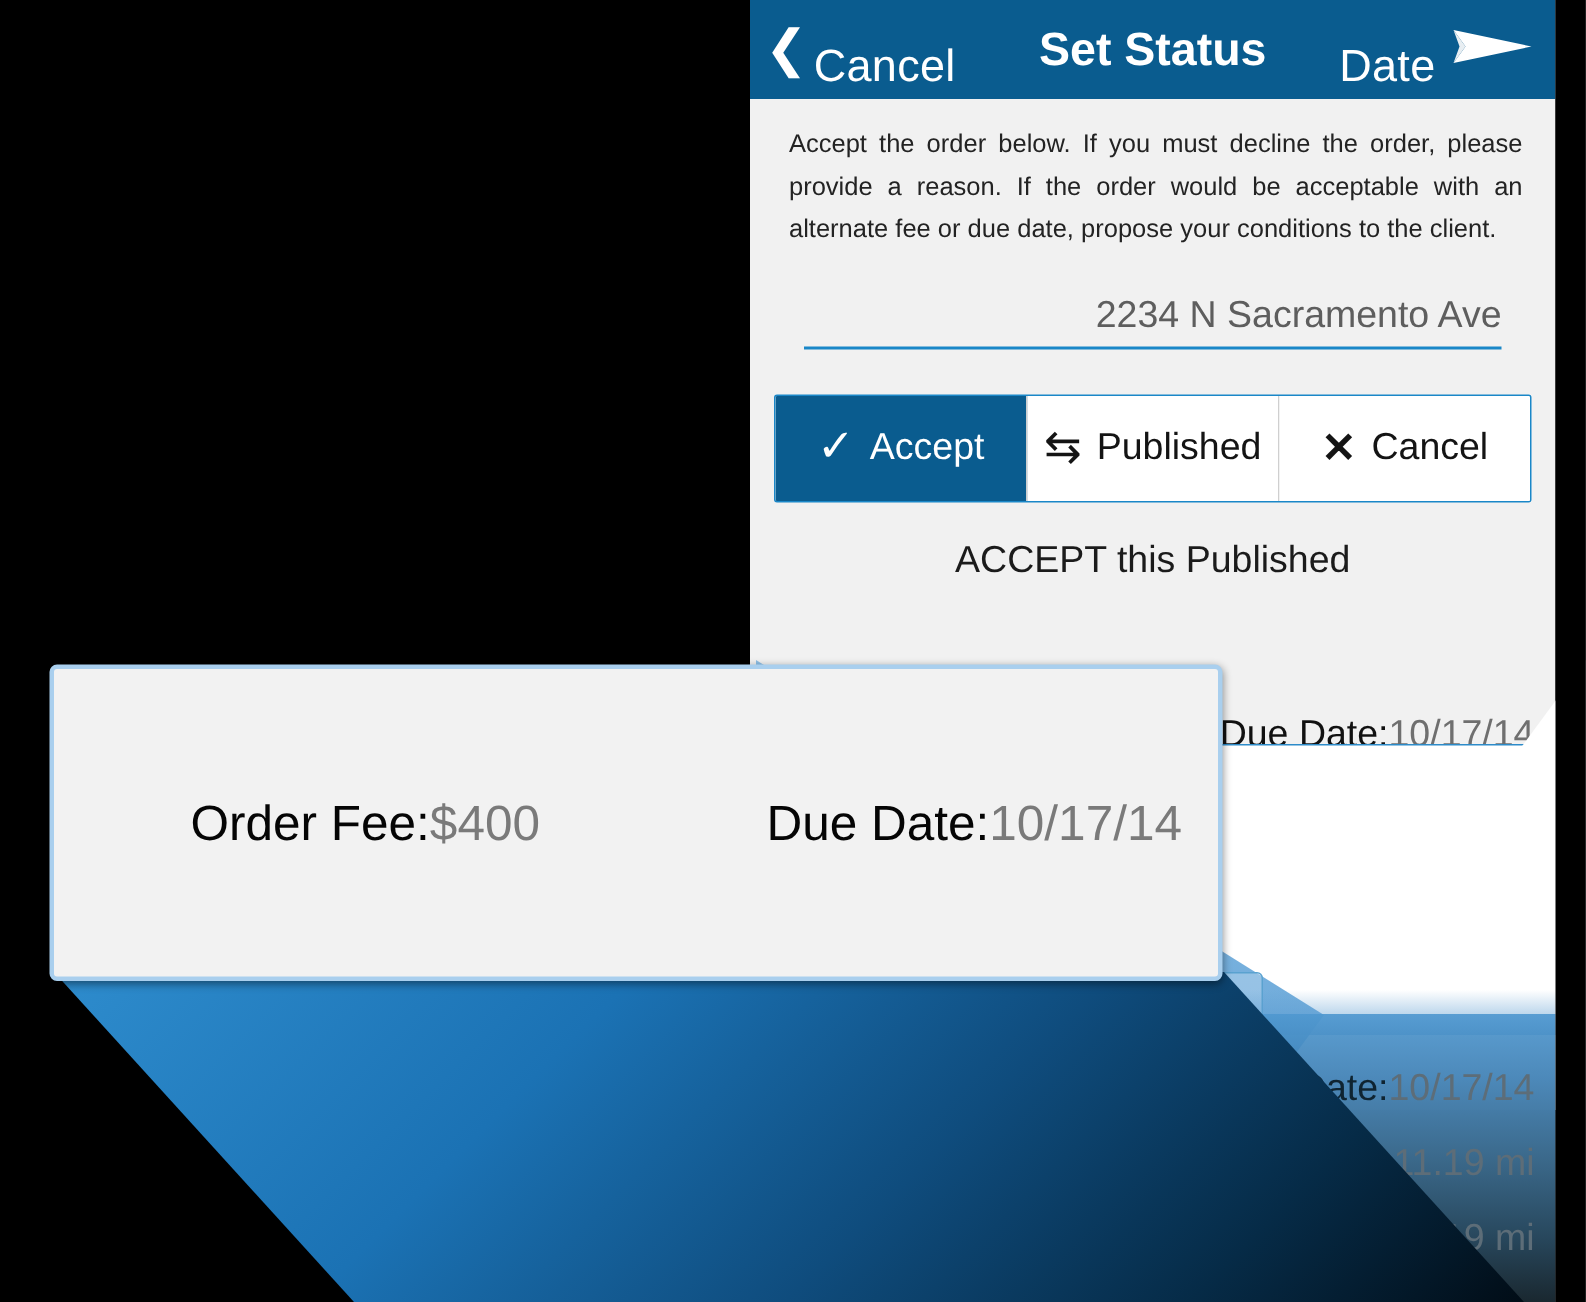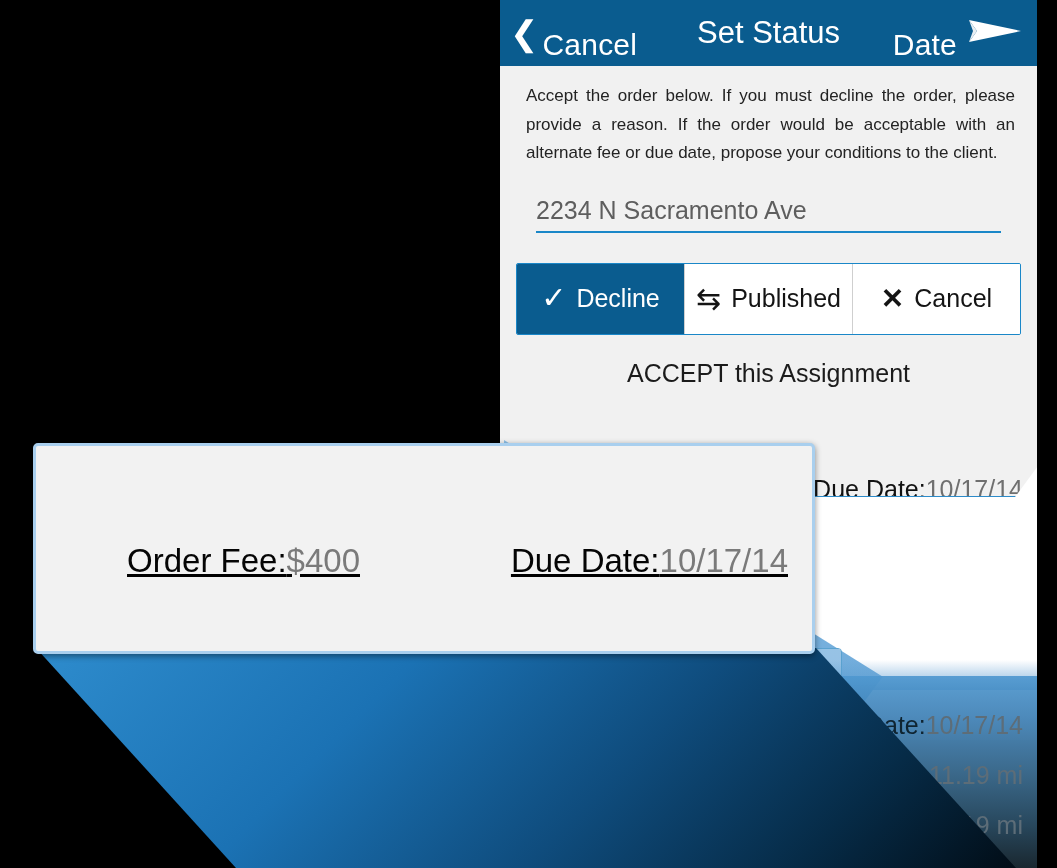--- a/index.html
+++ b/index.html
@@ -20,35 +20,35 @@
 
   
   #header{
     height:66px; background:#0a5c8f; color:#fff;
     display:flex; align-items:center; justify-content:space-between;
     padding:0 14px 0 10px; position:relative;
   }
   #header .hdr-left, #header .hdr-right{ display:flex; align-items:center; gap:2px; }
   .hdr-text{ font-size:30px; font-weight:300; letter-spacing:.2px;margin-top:24px; }
   #cancel-chevron{ font-size:34px; line-height:1; margin-right:2px; font-weight:500;}
-  #page-title{ font-size:31px; font-weight:400; position:absolute; left:0; right:0; text-align:center; pointer-events:none; }
+  #page-title{ font-size:31px; font-weight:700; position:absolute; left:0; right:0; text-align:center; pointer-events:none; }
   #send-arrow{ margin-left:8px; display:block; }
 
   
   #instructions{
     padding:16px 22px 6px 26px;
     font-size:17px; line-height:28.5px; color:#232323;
     text-align:justify; text-justify:inter-word;
   }
 
   
   #address-field-wrap{ padding:22px 36px 0 36px; }
   #address-input{
     width:100%; border:0; border-bottom:2px solid #1a87c8;
-    background:transparent; text-align:left; outline:none;
+    background:transparent; text-align:right; outline:none;
     font-family:"Liberation Sans", sans-serif;
     font-size:25px; color:#5e5e5e; padding:0 0 6px 0;
   }
 
   
   #status-seg{
     margin:30px 16px 0 16px; height:72px; display:flex;
     border:1px solid #1a87c8; border-radius:2px; overflow:hidden;
   }
   .seg-btn{
@@ -137,21 +137,21 @@
     clip-path:polygon(0 0, 780px 0, 980px 220px, 200px 220px);
   }
   #callout{
     position:absolute; left:33px; top:443px; width:782px; height:211px;
     background:#f2f2f2;
     border:3px solid #a9cfee; border-radius:5px;
     box-shadow:0 2px 6px rgba(0,0,0,.45);
     overflow:hidden;
   }
   #callout-inner{ padding:0 24px; height:100%; display:flex; flex-direction:column; justify-content:center; }
-  #callout .co-row{ display:flex; justify-content:space-between; align-items:flex-end; height:62px;text-decoration:underline; }
+  #callout .co-row{ display:flex; justify-content:space-between; align-items:center; height:62px; }
   #callout .co-row.solo{ justify-content:flex-end; }
   #callout .co-pair{ white-space:nowrap; font-size:33px; }
   #callout .lbl{ color:#050505; }
   #callout .val{ color:#7a7a7a; }
   .co-left{ min-width:300px; text-align:right; }
 </style>
 </head>
 <body>
 
 <div id="backdrop"></div>
@@ -177,33 +177,33 @@
 
   <div id="instructions">Accept the order below. If you must decline the order, please provide a reason. If the order would be acceptable with an alternate fee or due date, propose your conditions to the client.</div>
 
   <div id="address-field-wrap">
     <input id="address-input" type="text" value="2234 N Sacramento Ave" style="">
   </div>
 
   <div id="status-seg">
     <div class="seg-btn active">
       <span class="seg-ic check">✓</span>
-      <span>Decline</span>
+      <span>Accept</span>
     </div>
     <div class="seg-btn">
       <span class="seg-ic negotiate">⇆</span>
       <span>Published</span>
     </div>
     <div class="seg-btn">
       <span class="seg-ic decline">✕</span>
       <span>Cancel</span>
     </div>
   </div>
 
-  <div id="accept-hint">ACCEPT this Assignment</div>
+  <div id="accept-hint">ACCEPT this Published</div>
 
   <div id="mid-fee">
     <div class="row">
       <span class="pair"><span class="lbl">Order Fee:</span><span class="val">$400</span></span>
       <span class="pair"><span class="lbl">Due Date:</span><span class="val">10/17/14</span></span>
     </div>
     <div class="row">
       <span class="pair"><span class="lbl">Published Fee:</span><span class="val">$400</span></span>
       <span class="pair"><span class="lbl">Office Proximity:</span>&nbsp;<span class="val">11.19 mi</span></span>
     </div>

